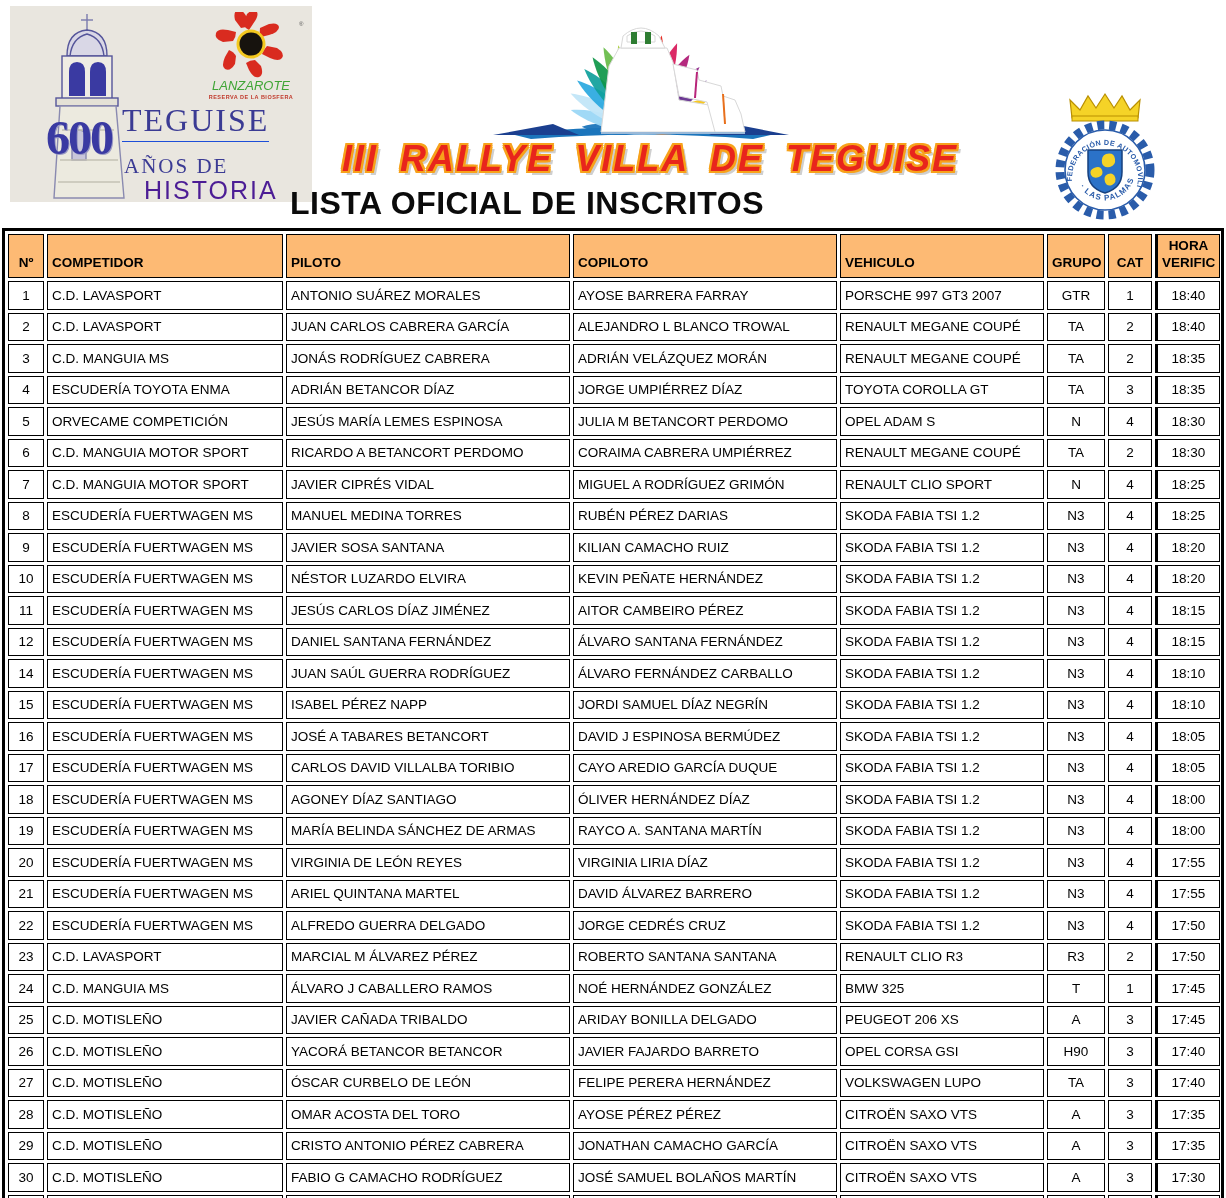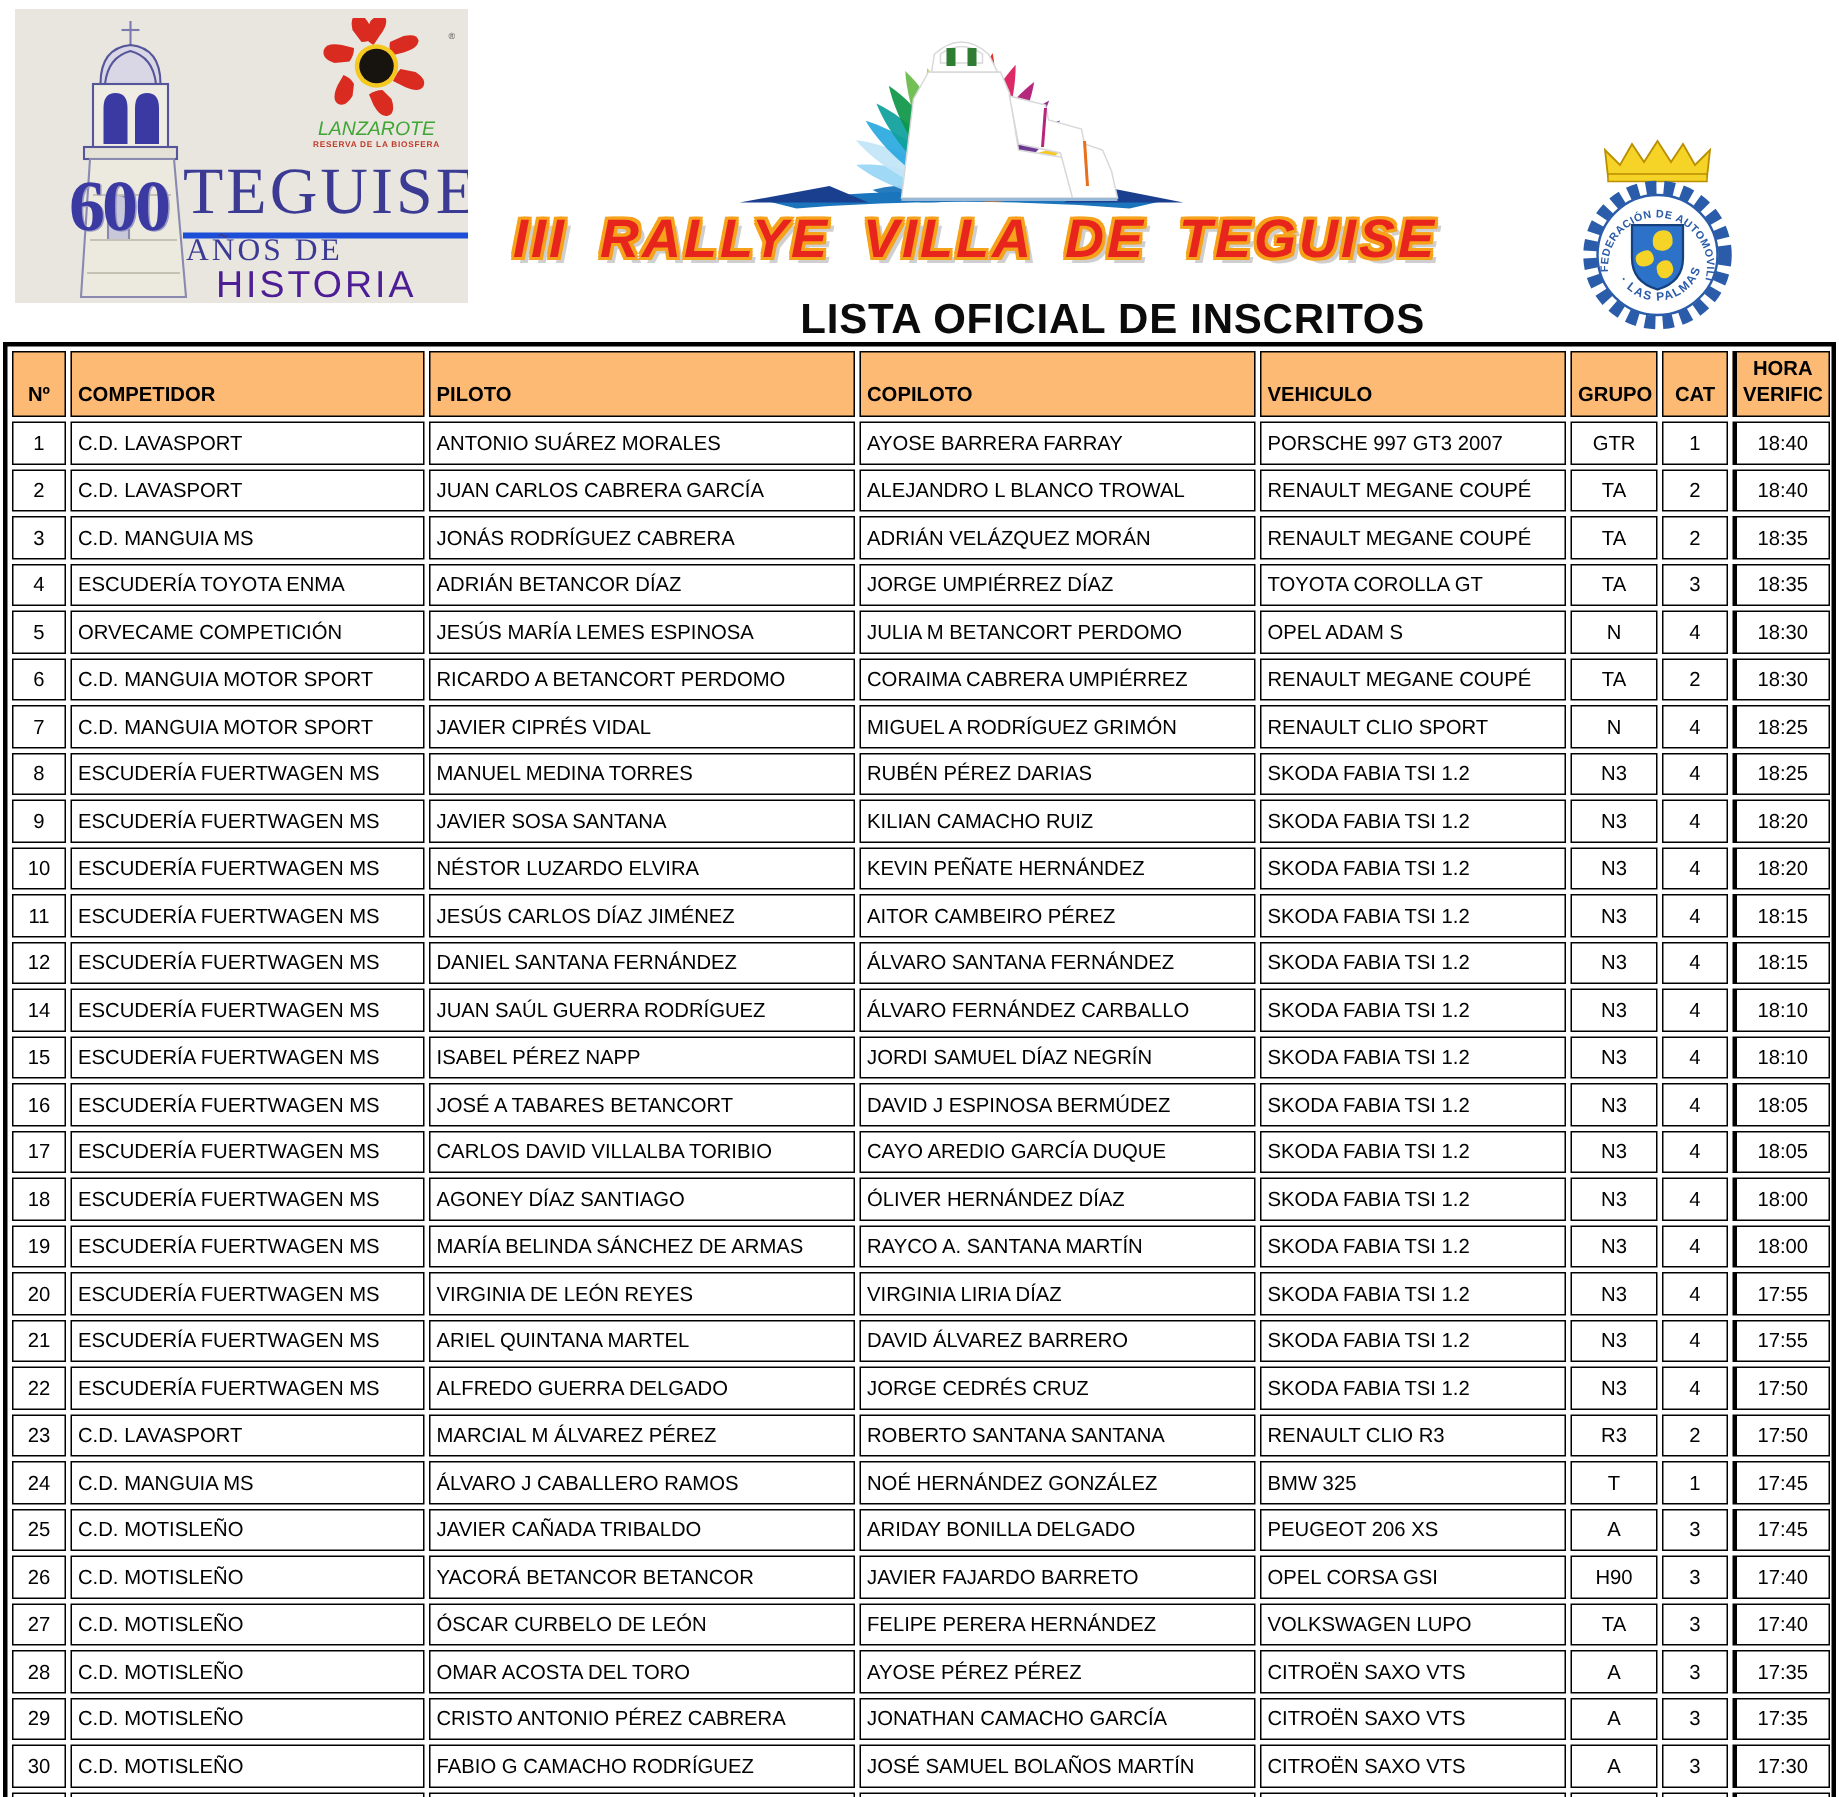--- a/index.html
+++ b/index.html
@@ -23,22 +23,22 @@
   .tower-svg { position:absolute; left:2px; top:4px; }
   .big600 {
     position:absolute; left:36px; top:104px;
     font-family:"Liberation Serif", serif;
     font-size:48px; font-weight:700; color:#3a3aa2; letter-spacing:-2px;
     text-shadow: 1px 1px 0 #9a9ac4;
   }
   .teguise-word {
     position:absolute; left:112px; top:96px;
     font-family:"Liberation Serif", serif;
-    font-size:44px; color:#3b3b94; letter-spacing:2px;
-    border-bottom:4px solid #1d4ed8; padding-bottom:2px;
+    font-size:32px; color:#3b3b94; letter-spacing:2px;
+    border-bottom:1px solid #1d4ed8; padding-bottom:2px;
   }
   .anos-de {
     position:absolute; left:114px; top:148px;
     font-family:"Liberation Serif", serif;
     font-size:21px; color:#3b3b94; letter-spacing:2px;
   }
   .historia {
     position:absolute; left:114px; top:170px;
     font-family:Liberation Sans, sans-serif;
     font-size:25px; color:#4c1d95; letter-spacing:2px;margin-left:20px;
@@ -62,24 +62,23 @@
     letter-spacing:2px; word-spacing:10px;
     color:#e8251c;
     text-shadow:
       -2px 0 #f7a21b, 2px 0 #f7a21b, 0 -2px #f7a21b, 0 2px #f7a21b,
       -2px -2px #f7a21b, 2px 2px #f7a21b, -2px 2px #f7a21b, 2px -2px #f7a21b,
       4px 4px 0 #cfcfcf;
     white-space:nowrap;
   }
   .list-title {
     position:absolute; left:290px; top:185px; width:660px;
-    text-align:right;
-    font-size:28px; font-weight:800; letter-spacing:0.5px; color:#0b0b0b;
+    text-align:left;
+    font-size:32px; font-weight:800; letter-spacing:0.5px; color:#0b0b0b;
     white-space:nowrap;
-    margin-top:12px;
   }
   .fed-logo { position:absolute; left:1046px; top:90px; }
 
   
   .table-wrap {
     position:absolute; left:2px; top:228px; width:1222px;
     border:3px solid #000;
     background:#fff;
   }
   table.entries {

